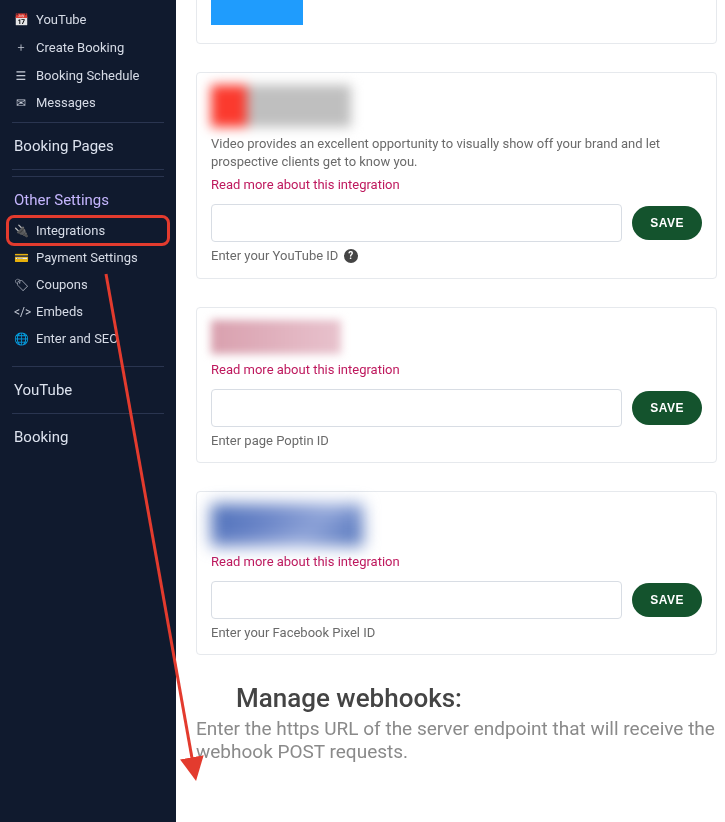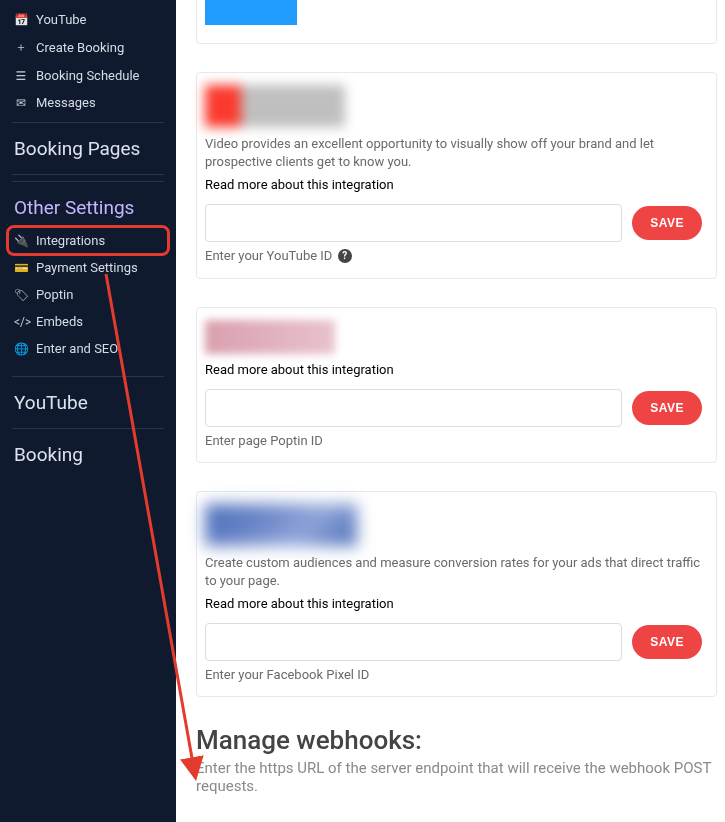--- a/index.html
+++ b/index.html
@@ -33,21 +33,21 @@
     border-radius: 4px;
   }
   .side-item.small { font-size: 13px; }
   .side-icon { width: 14px; text-align: center; opacity: 0.9; font-size: 12px; }
   .side-sep {
     border-top: 1px solid #2a3550;
     margin: 6px 4px;
   }
   .side-head {
     color: #dce2ee;
-    font-size: 19px;
+    font-size: 15px;
     padding: 8px 6px;
   }
   .side-head.yellow { color: #c4b5fd; }
   .side-item.highlighted {
     outline: 3px solid #e33b2e;
     outline-offset: -1px;
     border-radius: 6px;
   }
 
   .main {
@@ -55,21 +55,21 @@
     left: 176px; top: 0;
     width: 549px;
     height: 822px;
     background: #fff;
     padding: 0 8px 20px 20px;
   }
 
   .card {
     border: 1px solid #e6e9ed;
     border-radius: 4px;
-    padding: 12px 14px 14px 8px;
+    padding: 12px 14px 14px 14px;
     margin-bottom: 28px;
     font-size: 13px;
     color: #6a6a6a;
   }
   .card.first {
     margin-top: -6px;
   }
   .logo-blur {
     width: 92px; height: 30px;
     background: #1f9cfd;
@@ -88,33 +88,33 @@
     filter: blur(4px);
     margin-bottom: 8px;
   }
   .logo-blur.fb {
     width: 152px; height: 42px;
     background: linear-gradient(135deg, #4a6db8 0%, #6984c7 35%, #8fa4d8 65%, #4a6db8 100%);
     filter: blur(8px);
     margin-bottom: 8px;
   }
   .desc { color: #6a6a6a; line-height: 1.4; margin-bottom: 6px; }
-  .read-more { color: #000000; font-size: 13px; margin-bottom: 12px; display: inline-block; cursor: pointer; }
+  .read-more { color: #be185d; font-size: 13px; margin-bottom: 12px; display: inline-block; cursor: pointer; }
   .input-row { display: flex; gap: 10px; align-items: center; margin-bottom: 6px; }
   .text-input {
     flex: 1;
     height: 38px;
     border: 1px solid #d8dde4;
     border-radius: 4px;
     padding: 0 10px;
     font-size: 13px;
     background: #fff;
   }
   .save-btn {
-    background: #ef4444;
+    background: #14532d;
     color: #fff;
     border: none;
     border-radius: 999px;
     height: 34px;
     padding: 0 18px;
     font-size: 12px;
     font-weight: 600;
     letter-spacing: 0.5px;
     cursor: pointer;
   }
@@ -133,24 +133,25 @@
     position: relative;
     top: -1px;
   }
 
   .webhooks-title {
     font-size: 26px;
     color: #444;
     font-weight: 500;
     margin-top: 4px;
     margin-bottom: 4px;
+    margin-left: 40px;
   }
   .webhooks-sub {
     color: #8a8a8a;
-    font-size: 15px;
+    font-size: 19px;
     margin-bottom: 22px;
   }
 
   
   .arrow-svg {
     position: absolute;
     left: 0; top: 0;
     width: 725px; height: 822px;
     pointer-events: none;
     z-index: 10;
@@ -186,21 +187,21 @@
   <div class="side-item small highlighted">
     <span class="side-icon">🔌</span>
     <span>Integrations</span>
   </div>
   <div class="side-item small">
     <span class="side-icon">💳</span>
     <span>Payment Settings</span>
   </div>
   <div class="side-item small">
     <span class="side-icon">🏷</span>
-    <span>Poptin</span>
+    <span>Coupons</span>
   </div>
   <div class="side-item small">
     <span class="side-icon">&lt;/&gt;</span>
     <span>Embeds</span>
   </div>
   <div class="side-item small">
     <span class="side-icon">🌐</span>
     <span>Enter and SEO</span>
   </div>
 
@@ -235,21 +236,20 @@
     <a class="read-more">Read more about this integration</a>
     <div class="input-row">
       <input class="text-input" style="">
       <button class="save-btn">SAVE</button>
     </div>
     <div class="hint">Enter page Poptin ID</div>
   </div>
 
   <div class="card">
     <div class="logo-blur fb"></div>
-    <div class="desc">Create custom audiences and measure conversion rates for your ads that direct traffic to your page.</div>
     <a class="read-more">Read more about this integration</a>
     <div class="input-row">
       <input class="text-input" style="">
       <button class="save-btn">SAVE</button>
     </div>
     <div class="hint">Enter your Facebook Pixel ID</div>
   </div>
 
   <div>
     <div class="webhooks-title">Manage webhooks:</div>

